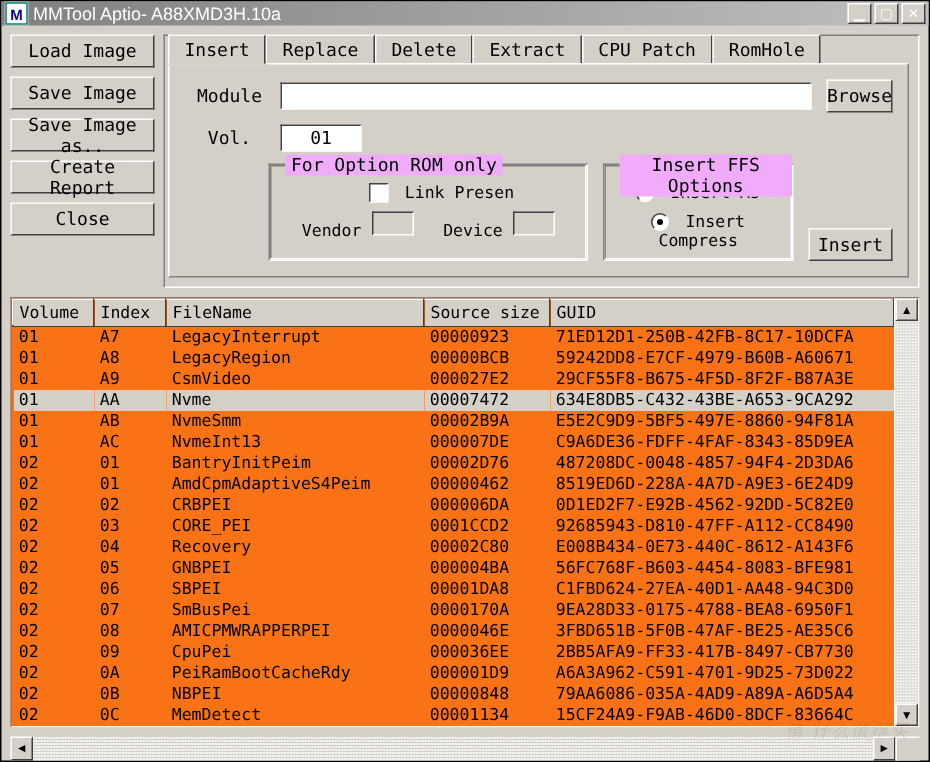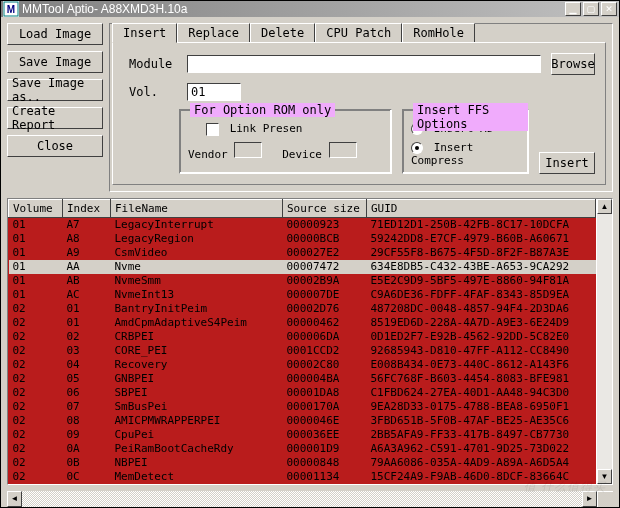--- a/index.html
+++ b/index.html
@@ -46,21 +46,21 @@
     font-size: 9px; line-height: 1;
     font-family: Arial;
   }
   .content {
     flex: 1;
     padding: 6px;
     display: flex; gap: 6px;
     flex-direction: column;
   }
   
-  .upper { display: flex; gap: 6px; }
+  .upper { display: flex; gap: 6px; text-align: center; }
   .sidebuttons { display: flex; flex-direction: column; gap: 6px; width: 96px; }
   .btn {
     height: 22px;
     background: #d4d0c8;
     border-top: 1px solid #fff; border-left: 1px solid #fff;
     border-right: 1px solid #404040; border-bottom: 1px solid #404040;
     display: inline-flex; align-items: center; justify-content: center;
     font-size: 12px;
     font-family: monospace;
     padding: 0 4px;
@@ -150,21 +150,21 @@
     border-top: 1px solid #404040; border-left: 1px solid #404040;
     border-right: 1px solid #fff; border-bottom: 1px solid #fff;
     background: #d4d0c8;
     min-width: 28px; height: 16px; display: inline-block;
   }
   
   .table-wrap {
     flex: 1;
     border-top: 1px solid #808080; border-left: 1px solid #808080;
     border-right: 1px solid #fff; border-bottom: 1px solid #fff;
-    background: #b91c1c;
+    background: #f97316;
     display: flex;
     position: relative;
   }
   .table-scroll { flex: 1; overflow: auto; }
   table { border-collapse: collapse; width: 100%; font-size: 11px; font-family: monospace; table-layout: fixed; }
   th {
     background: #d4d0c8;
     border-top: 1px solid #fff; border-left: 1px solid #fff;
     border-right: 1px solid #404040; border-bottom: 1px solid #404040;
     text-align: left;
@@ -233,20 +233,21 @@
         <div class="btn">Save Image as..</div>
         <div class="btn">Create Report</div>
         <div class="btn">Close</div>
       </div>
 
       <div class="panel">
         <div class="tabs">
           <div class="tab active">Insert</div>
           <div class="tab">Replace</div>
           <div class="tab">Delete</div>
+          <div class="tab">Extract</div>
           <div class="tab">CPU Patch</div>
           <div class="tab">RomHole</div>
         </div>
         <div class="tabbody">
           <div class="formrow">
             <span class="lbl">Module</span>
             <span class="tbox" style="flex:1"></span>
             <span class="btn" style="width:44px">Browse</span>
           </div>
           <div class="formrow">

